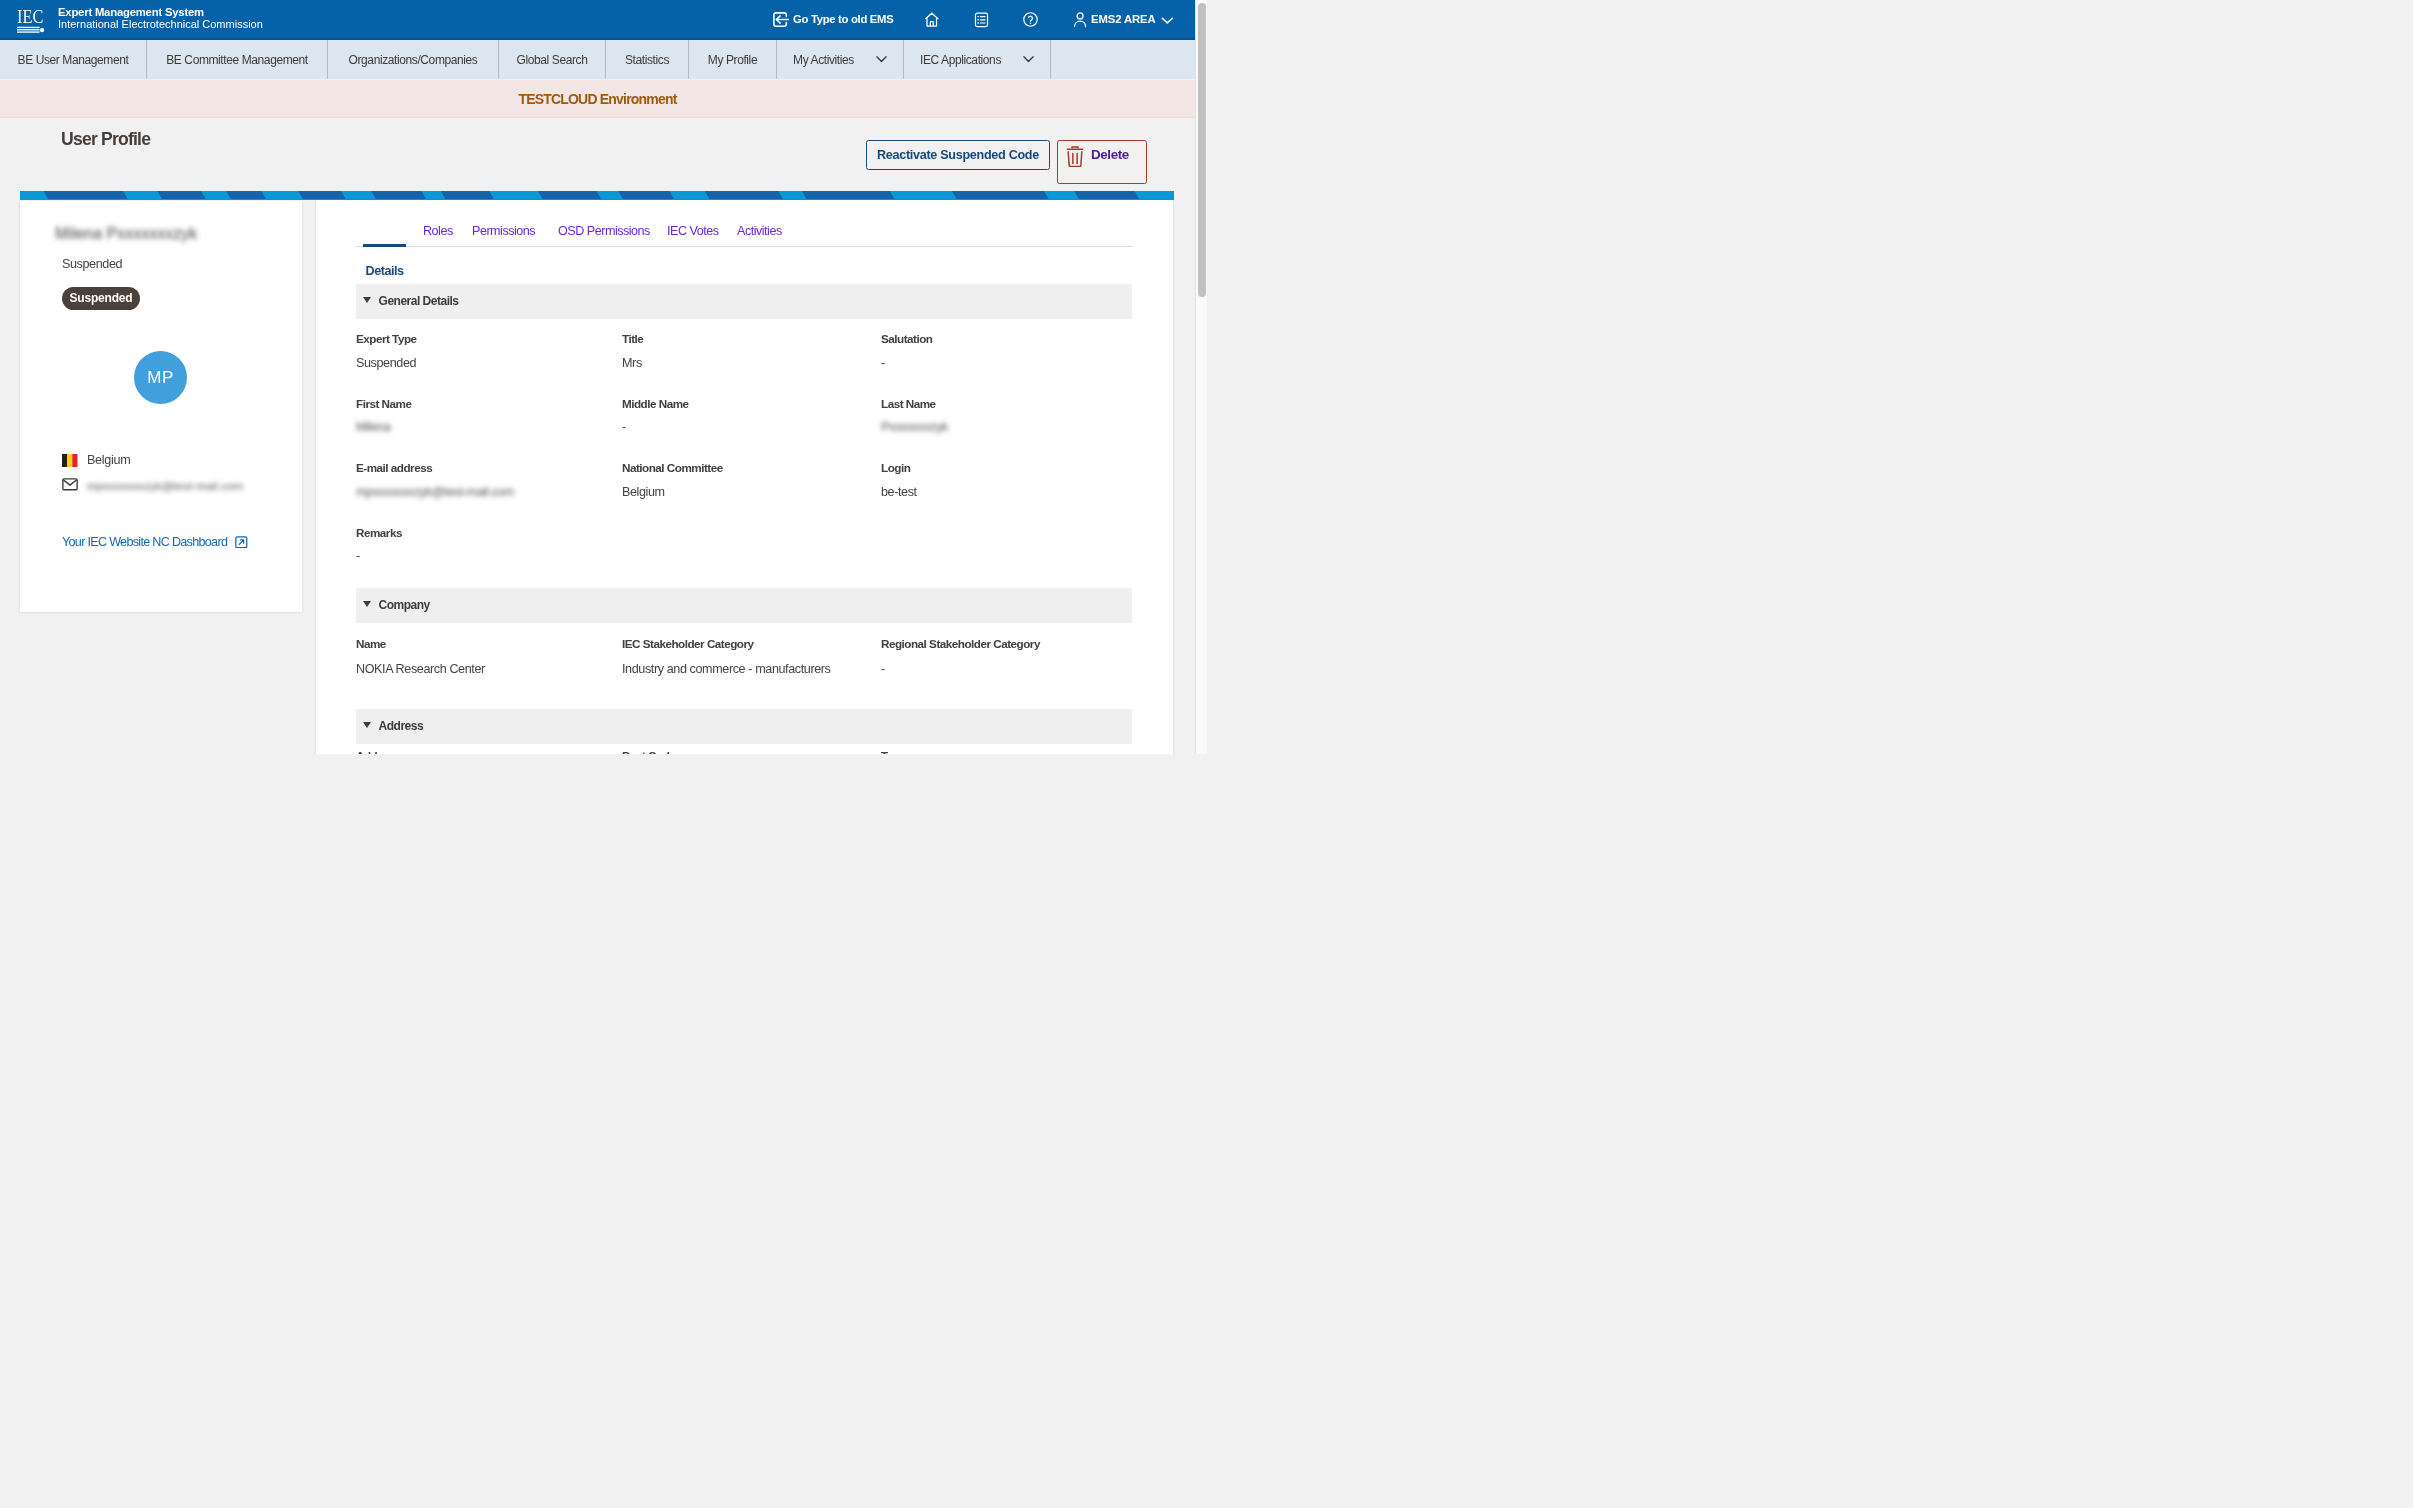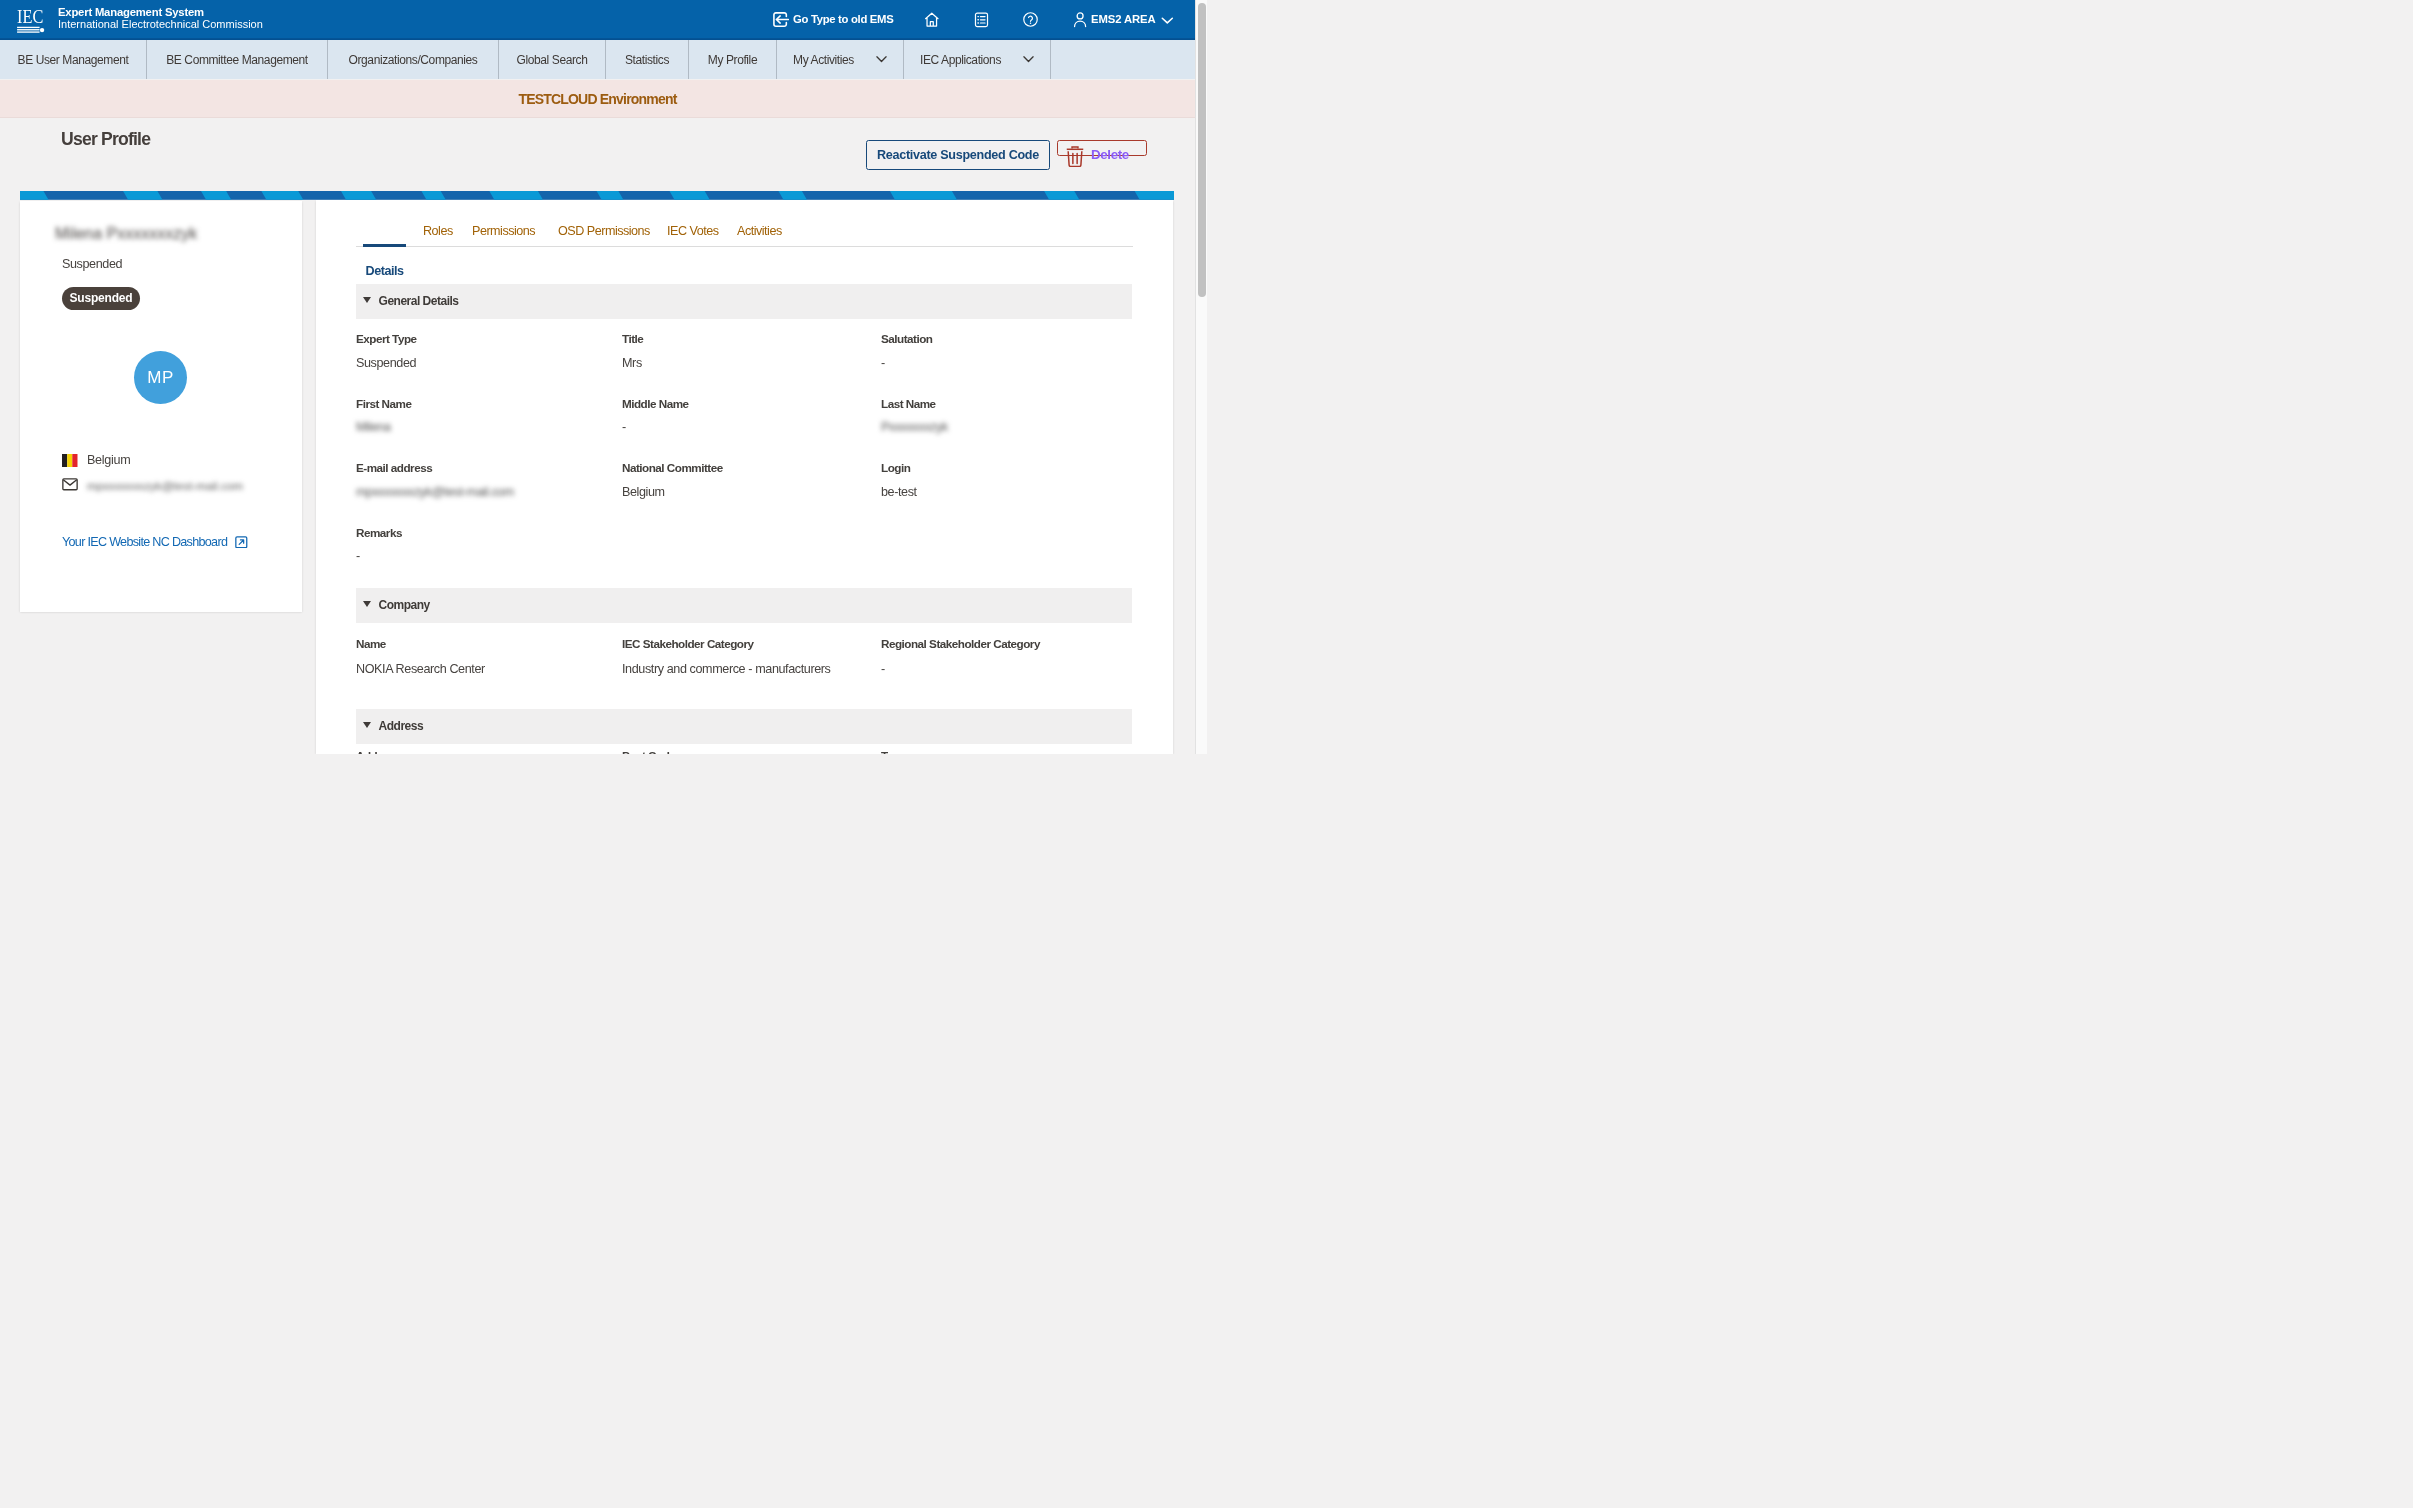--- a/index.html
+++ b/index.html
@@ -23,21 +23,21 @@
 .nav .it { height:100%; display:flex; align-items:center; justify-content:center; font-size:12px; letter-spacing:-0.4px; color:#3e3936; border-right:0.8px solid #b0bac4; }
 .nav .chev { margin-left:22px; }
 
 
 .envbar { position:absolute; left:0; top:80px; width:1195px; height:38px; background:#f3e5e3; text-align:center; border-bottom:0.8px solid #eadbd9; }
 .envbar div { margin-top:11px; font-size:14px; font-weight:bold; letter-spacing:-0.8px; color:#9c5c10; }
 
 
 .title { position:absolute; left:61px; top:129px; font-size:17.6px; font-weight:bold; letter-spacing:-0.8px; color:#453f3c; }
 .btn1 { position:absolute; left:866px; top:140px; width:184px; height:30px; border:1.3px solid #17497a; border-radius:2.5px; background:#f2f1f1; color:#17497a; font-size:12.6px; font-weight:bold; letter-spacing:-0.3px; text-align:center; line-height:28px; }
-.btn2 { position:absolute; left:1057px; top:140px; width:90px; height:16px; border:1.3px solid #a93a2b; border-radius:2.5px; background:#f2f1f1; color:#8b5cf6; font-size:12.6px; font-weight:bold; letter-spacing:-0.3px; }
+.btn2 { position:absolute; left:1057px; top:140px; width:90px; height:44px; border:1.3px solid #a93a2b; border-radius:2.5px; background:#f2f1f1; color:#4c1d95; font-size:12.6px; font-weight:bold; letter-spacing:-0.3px; }
 .btn2 span { position:absolute; left:33px; top:5.9px; font-size:13.4px; letter-spacing:-0.4px; }
 .btn2 svg { position:absolute; left:8px; top:5px; }
 
 
 .strip { position:absolute; left:20px; top:191px; width:1154px; height:8.8px; overflow:hidden; }
 
 
 .card { position:absolute; left:20px; top:201px; width:282px; height:411px; background:#fff; box-shadow:0 0.8px 2.1px rgba(0,0,0,0.15); }
 .blurname { position:absolute; left:35px; top:24px; font-size:16px; color:#4a4644; letter-spacing:0px; filter:blur(2.9px); }
 .susp1 { position:absolute; left:42px; top:56px; font-size:12.6px; letter-spacing:-0.4px; color:#474340; }
@@ -46,21 +46,21 @@
 .flag { position:absolute; left:42px; top:253px; width:15.5px; height:13.4px; }
 .belg { position:absolute; left:67px; top:252px; font-size:12.6px; letter-spacing:-0.3px; color:#474340; }
 .mailico { position:absolute; left:42px; top:277px; }
 .blurmail { position:absolute; left:67px; top:278px; font-size:11.7px; color:#5a5a5a; filter:blur(2.9px); }
 .nclink { position:absolute; left:42px; top:334px; font-size:12.6px; letter-spacing:-0.7px; color:#1268b3; }
 .nclink svg { position:absolute; left:173px; top:0.8px; }
 
 
 .panel { position:absolute; left:316px; top:200px; width:857px; height:554px; background:#fff; box-shadow:0 0.8px 2.1px rgba(0,0,0,0.15); }
 .tabs { position:absolute; left:40px; top:0; width:777px; height:47px; border-bottom:0.8px solid #dcdcdc; }
-.tab { position:absolute; top:24px; font-size:12.6px; letter-spacing:-0.5px; color:#a16207; }
+.tab { position:absolute; top:24px; font-size:12.6px; letter-spacing:-0.5px; color:#6d28d9; }
 .tab.act { color:#17497a; font-weight:bold;margin-top:40px; }
 .underline { position:absolute; left:6.7px; top:44px; width:43px; height:2.5px; background:#17497a; }
 .secbar { position:absolute; left:40px; width:776px; height:35px; background:#f0efef; }
 .secbar .tri { position:absolute; left:7.1px; top:13.4px; width:0; height:0; border-left:4.6px solid transparent; border-right:4.6px solid transparent; border-top:6.7px solid #3f3b38; }
 .secbar .st { position:absolute; left:22.6px; top:9.6px; font-size:12px; font-weight:bold; letter-spacing:-0.5px; color:#3f3b38; }
 .lbl { position:absolute; font-size:11.7px; font-weight:bold; letter-spacing:-0.5px; color:#43403d; }
 .val { position:absolute; font-size:12.6px; letter-spacing:-0.4px; color:#474340; }
 .vblur { filter:blur(2.9px); color:#555; }
 
 

